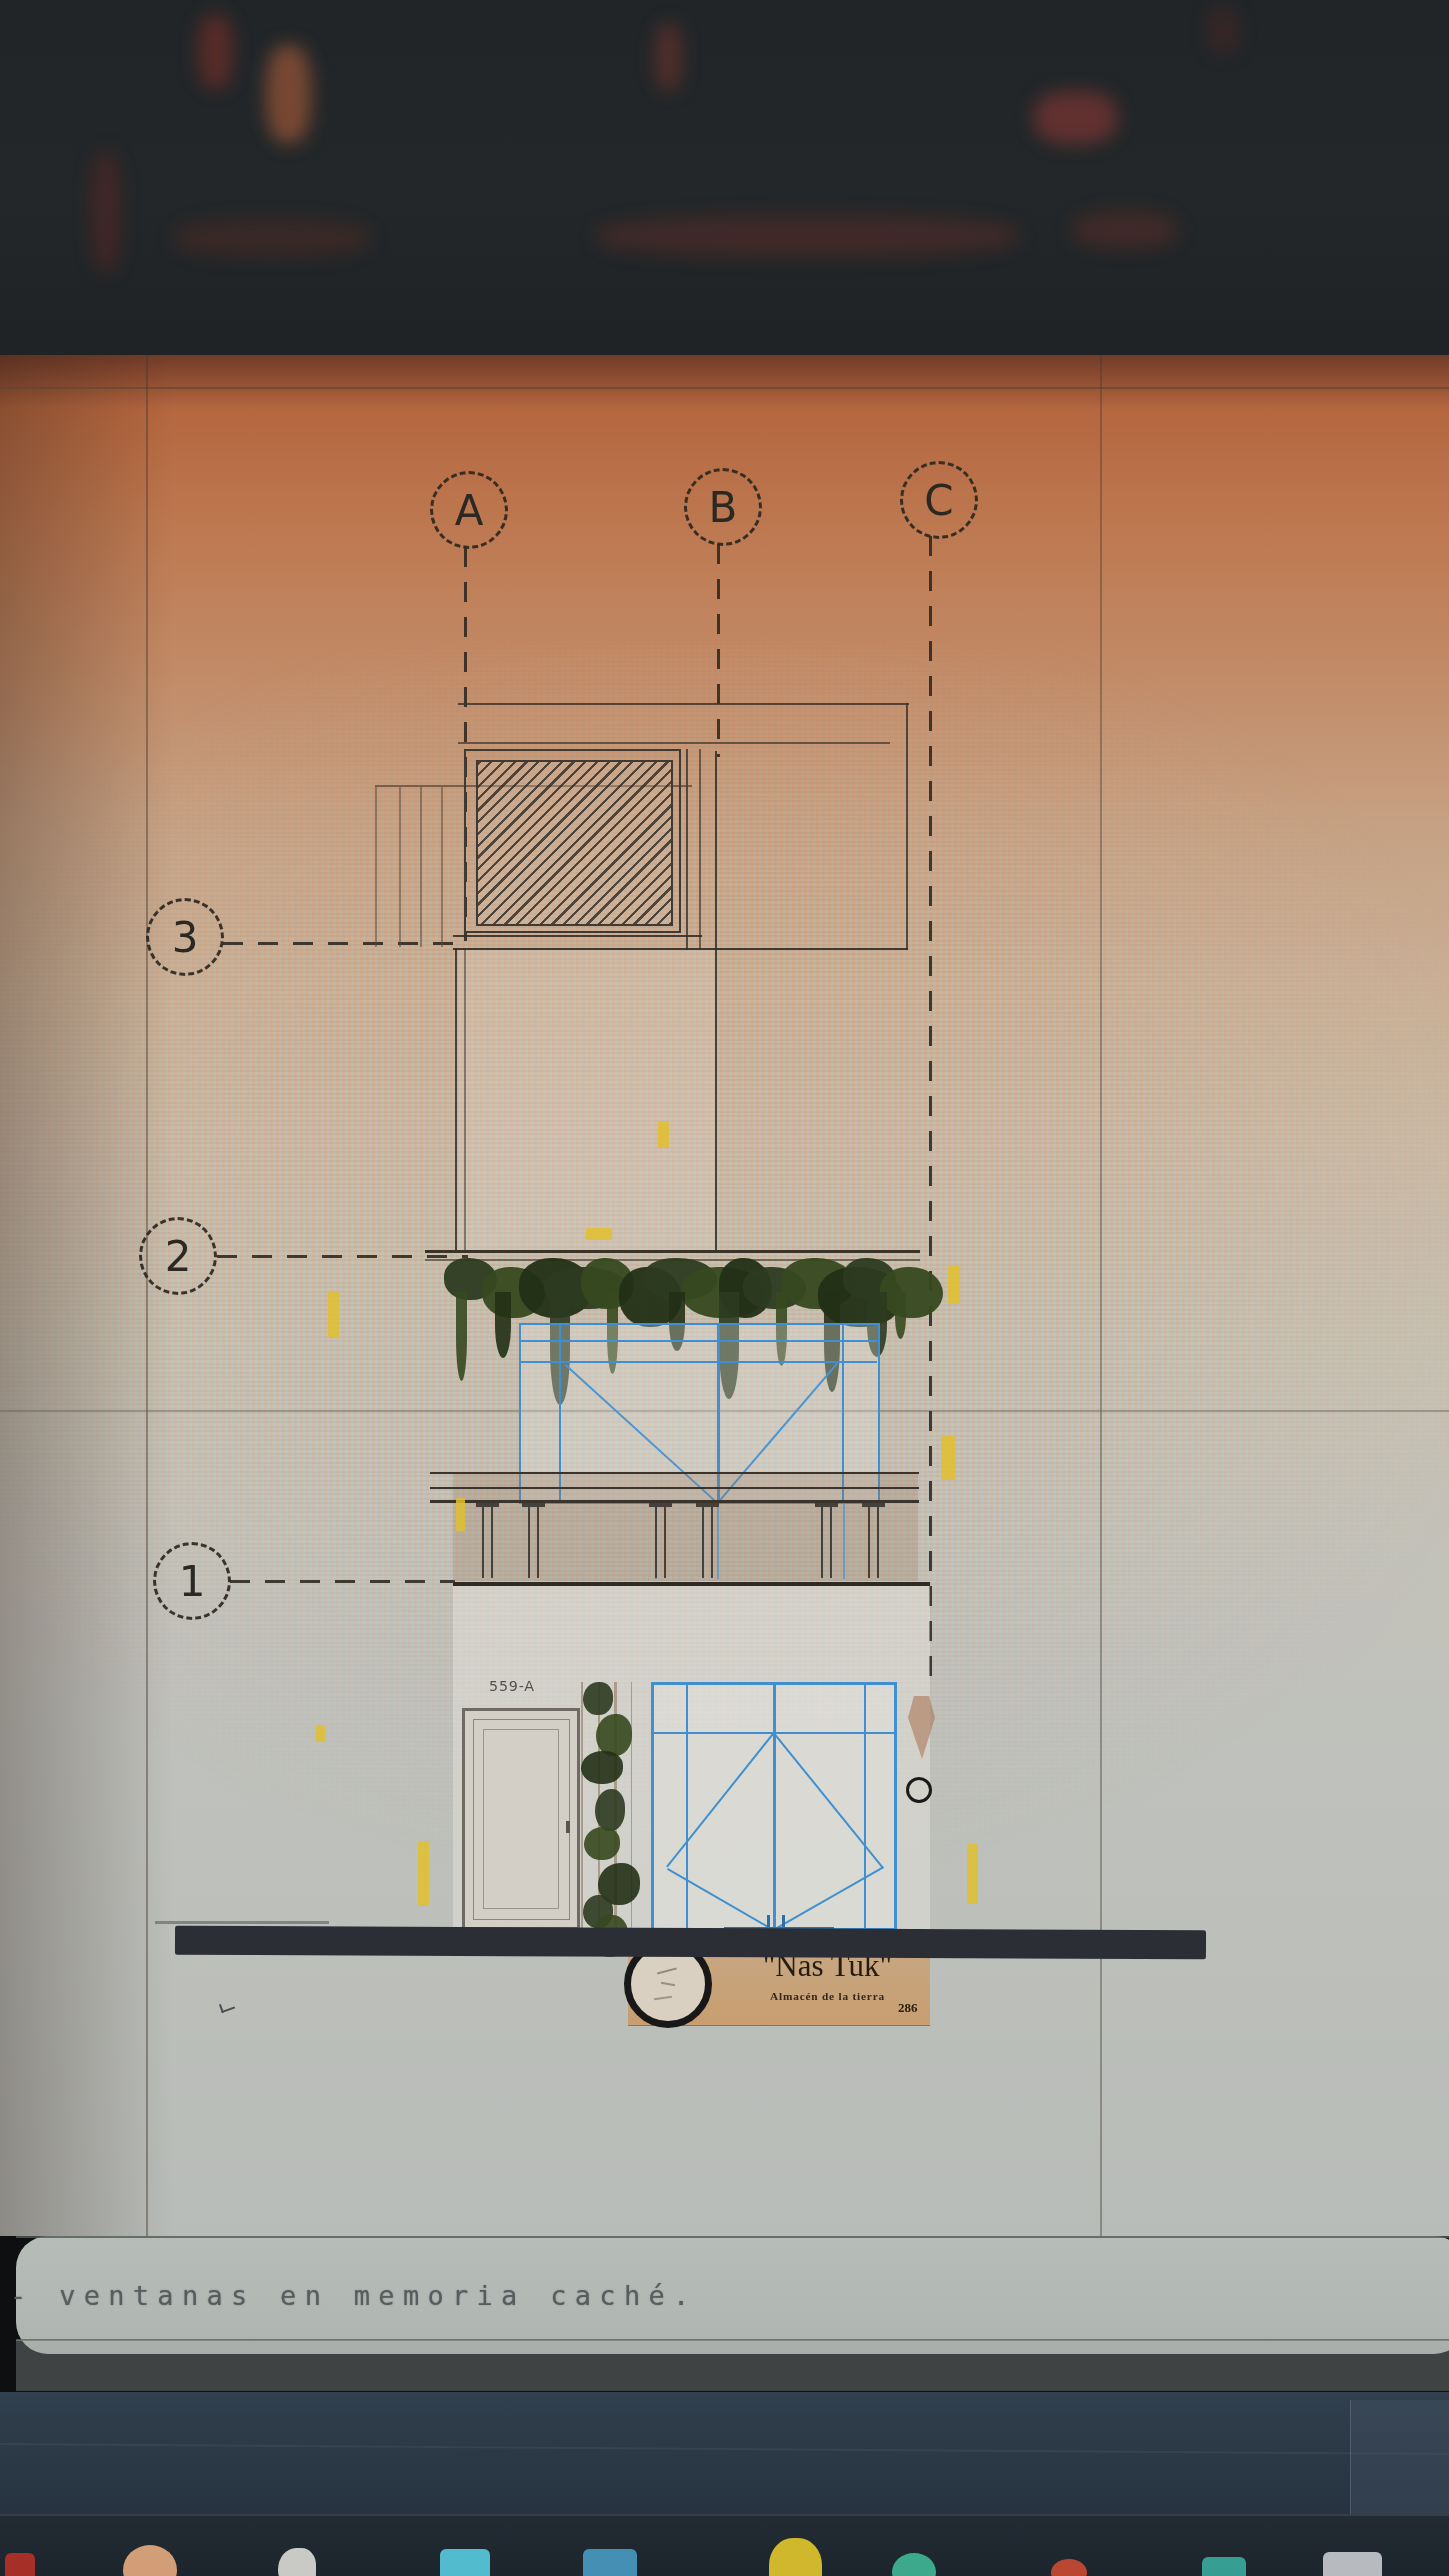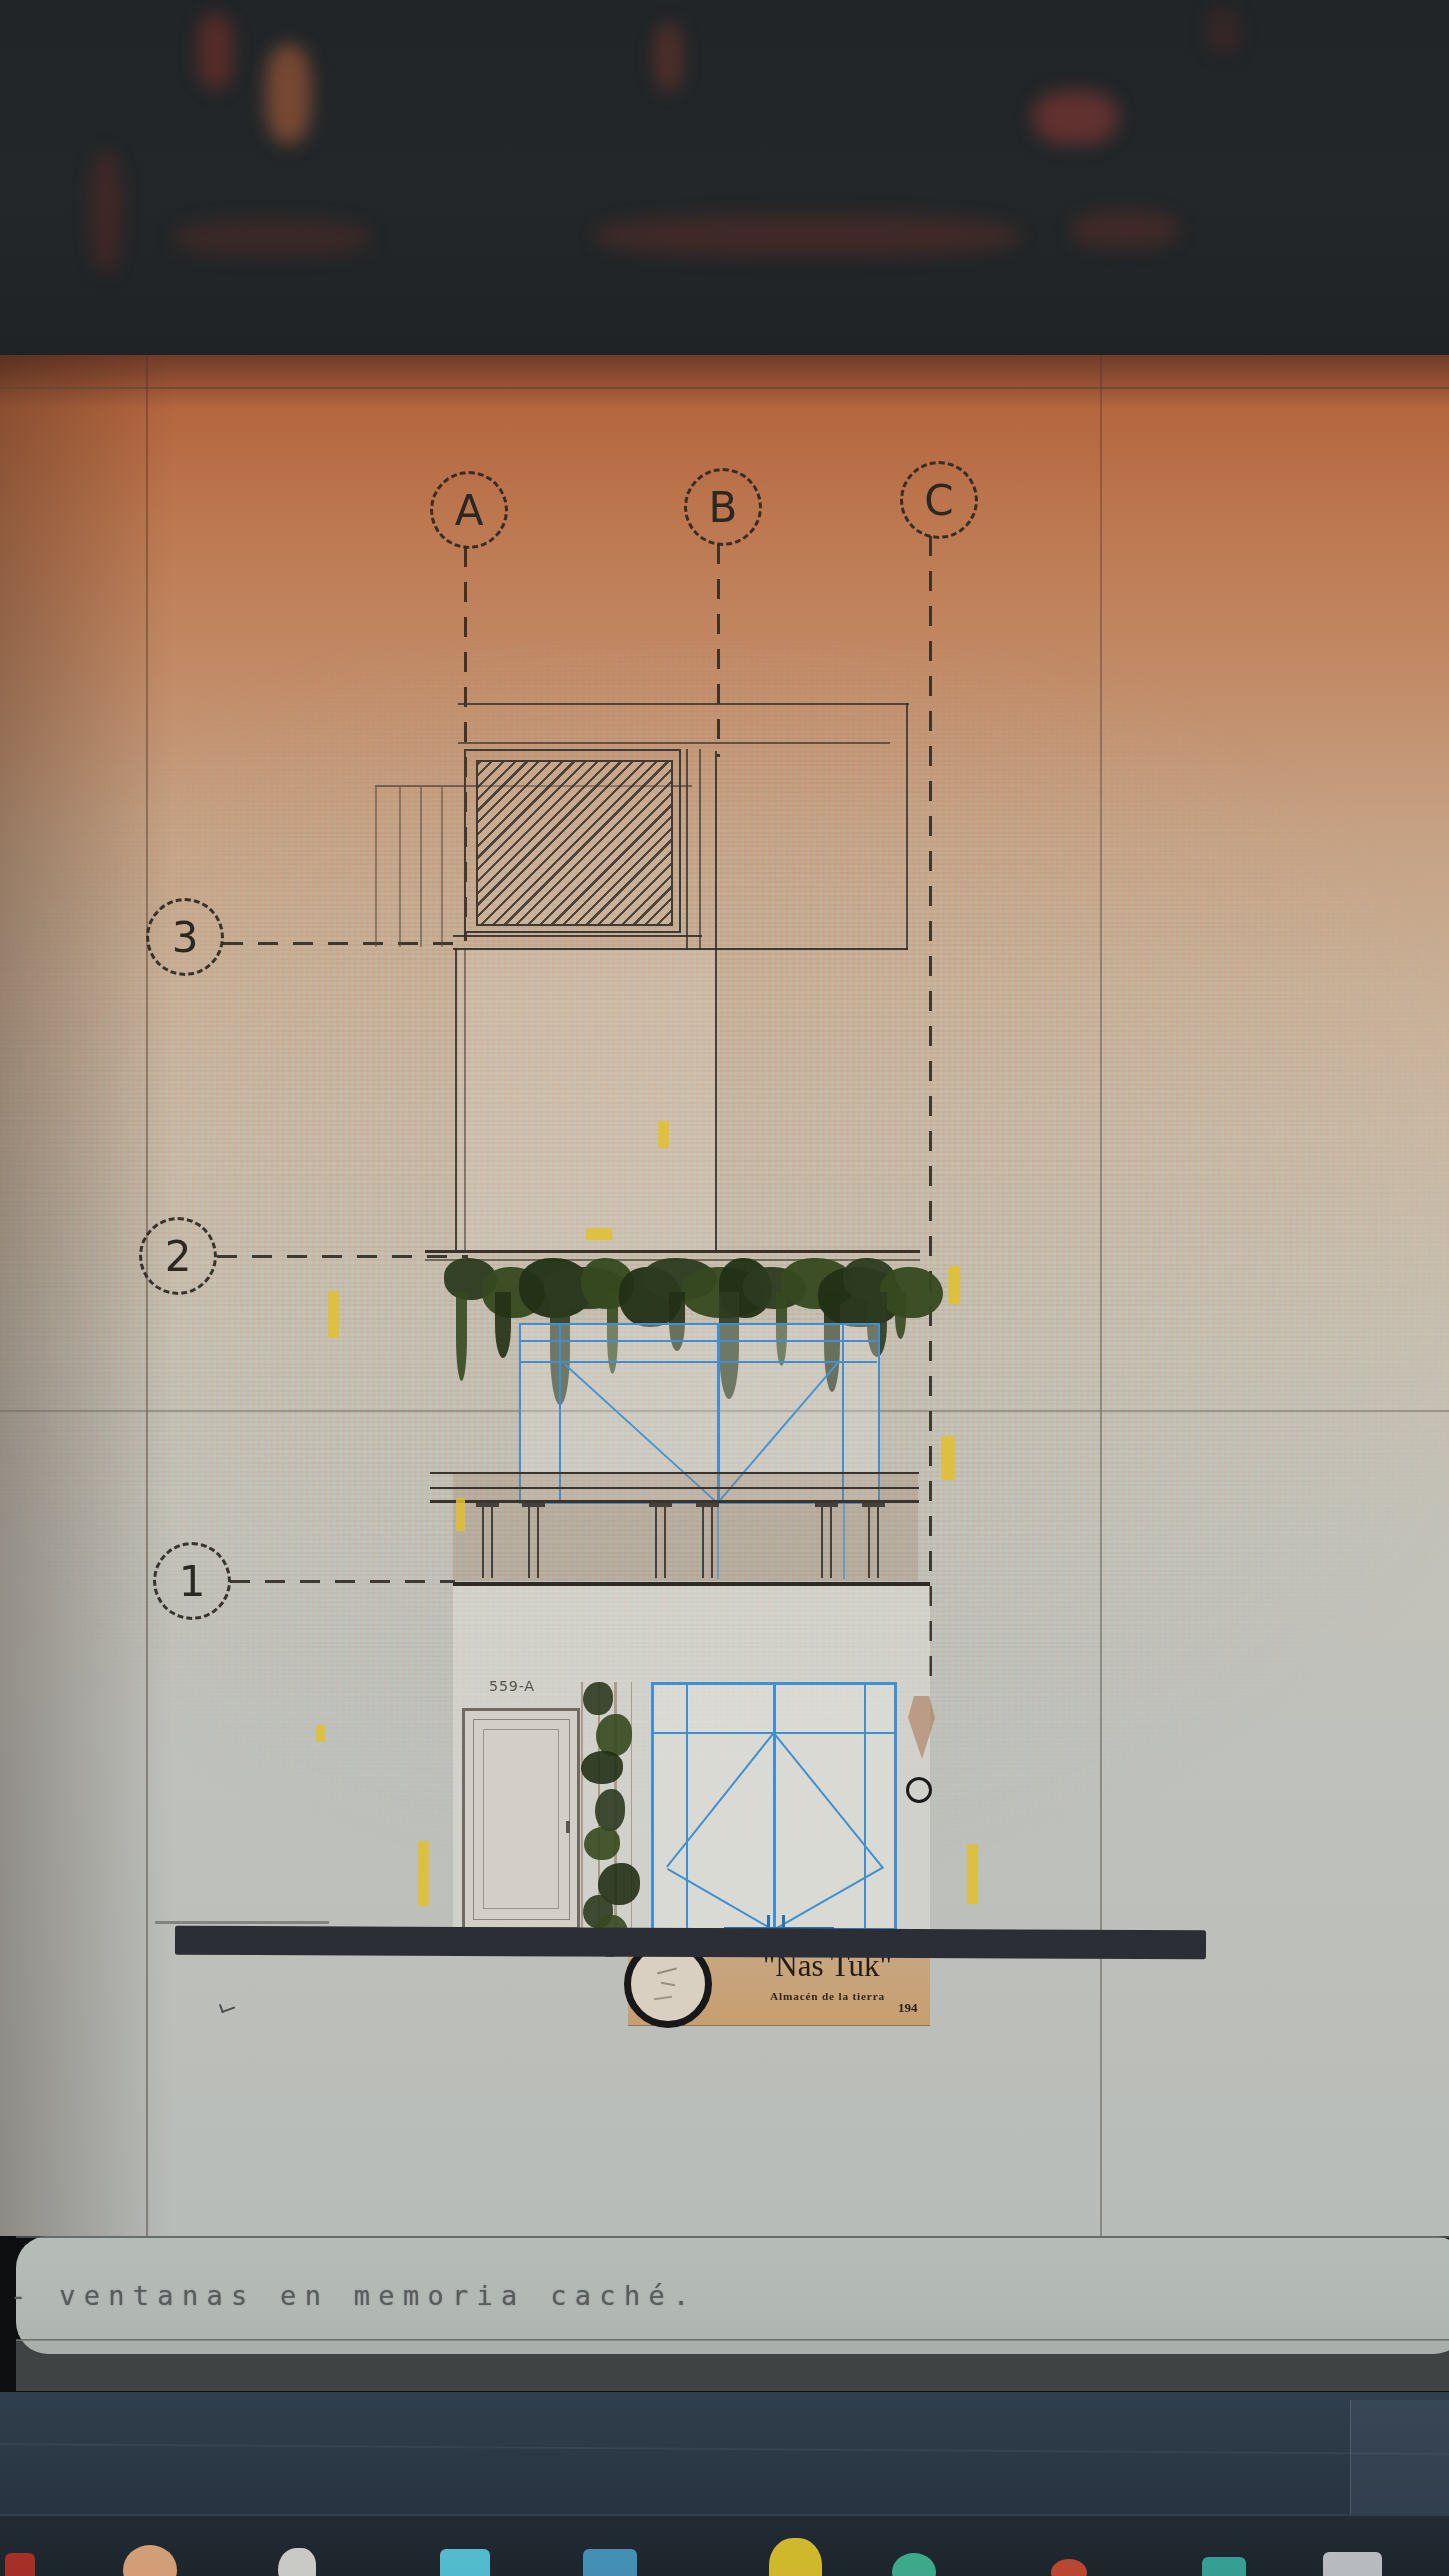--- a/index.html
+++ b/index.html
@@ -178,21 +178,21 @@
     <div class="vl" style="left:655px;top:1149px;width:2.3px;height:75px;background:rgba(64,144,210,.65);"></div>
     <div class="vl" style="left:717px;top:1149px;width:2.3px;height:75px;background:rgba(64,144,210,.65);"></div>
     <div class="vl" style="left:843px;top:1149px;width:2.3px;height:75px;background:rgba(64,144,210,.65);"></div>
 
     <div class="hl" style="left:453px;top:1227px;width:477px;height:3.8px;background:#2f2a24;"></div>
     <div style="position:absolute;left:453px;top:1231px;width:477px;height:344px;background:rgba(235,233,227,.42);"></div>
 
     <div id="sign-band">
       <div style="position:absolute;left:97px;top:7.5px;width:205px;text-align:center;font:400 31px 'Liberation Serif',serif;color:#241c12;"><span>"Nas Tuk"</span></div>
       <div style="position:absolute;left:97px;top:50px;width:205px;text-align:center;font:700 11.3px 'Liberation Serif',serif;letter-spacing:0.8px;color:#33281b;"><span>Almacén de la tierra</span></div>
-      <div style="position:absolute;left:270px;top:60px;font:700 13px 'Liberation Serif',serif;color:#2a2014;"><span>194</span></div>
+      <div style="position:absolute;left:270px;top:60px;font:700 13px 'Liberation Serif',serif;color:#2a2014;"><span>286</span></div>
     </div>
     <div id="logo-circle">
       <div style="position:absolute;left:26px;top:22.6px;width:19.6px;height:2.3px;background:rgba(90,80,66,.55);transform:rotate(-15deg);"></div>
       <div style="position:absolute;left:30px;top:36px;width:13.6px;height:2.3px;background:rgba(90,80,66,.5);transform:rotate(10deg);"></div>
       <div style="position:absolute;left:22.6px;top:50px;width:18px;height:2.3px;background:rgba(90,80,66,.45);transform:rotate(-8deg);"></div>
     </div>
     <div style="position:absolute;left:489px;top:1323px;font:400 14.3px 'DejaVu Sans',sans-serif;letter-spacing:0.8px;color:#55504a;"><span>559-A</span></div>
 
     <div style="position:absolute;left:462px;top:1353px;width:118px;height:222px;border:3px solid #6f6b63;box-sizing:border-box;background:#d3cfc7;">
       <div class="door-line" style="left:7.5px;top:7.5px;right:7.5px;bottom:7.5px;position:absolute;background:none;border:1.5px solid #8a867e;"></div>

